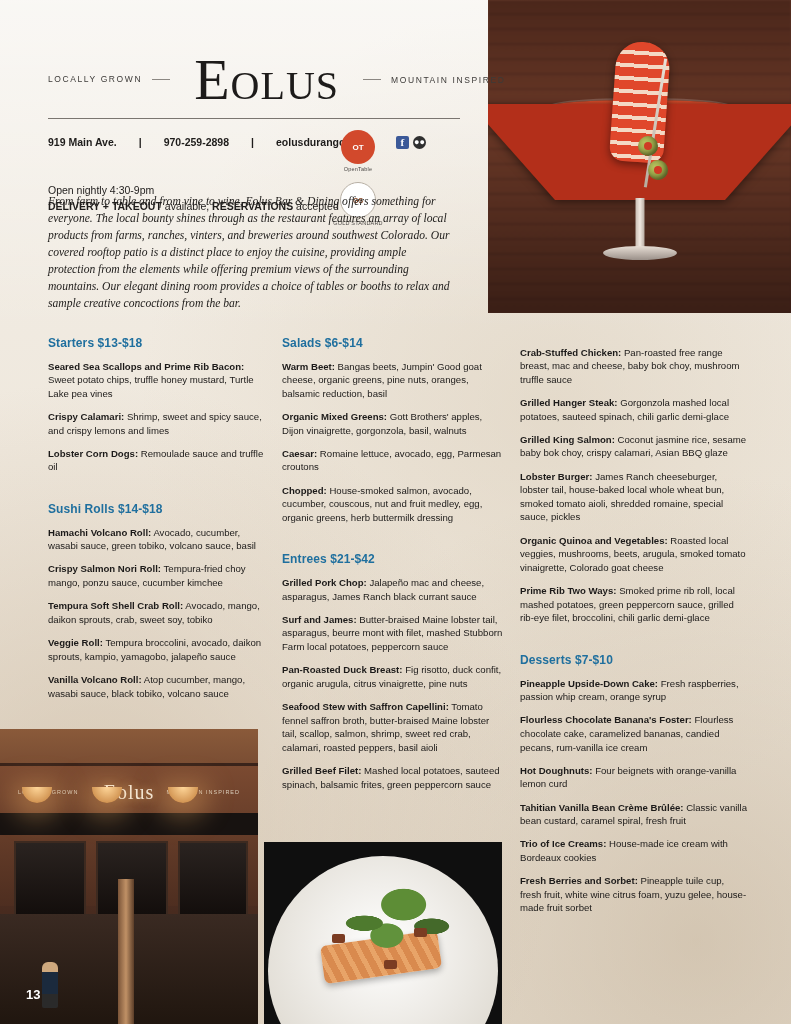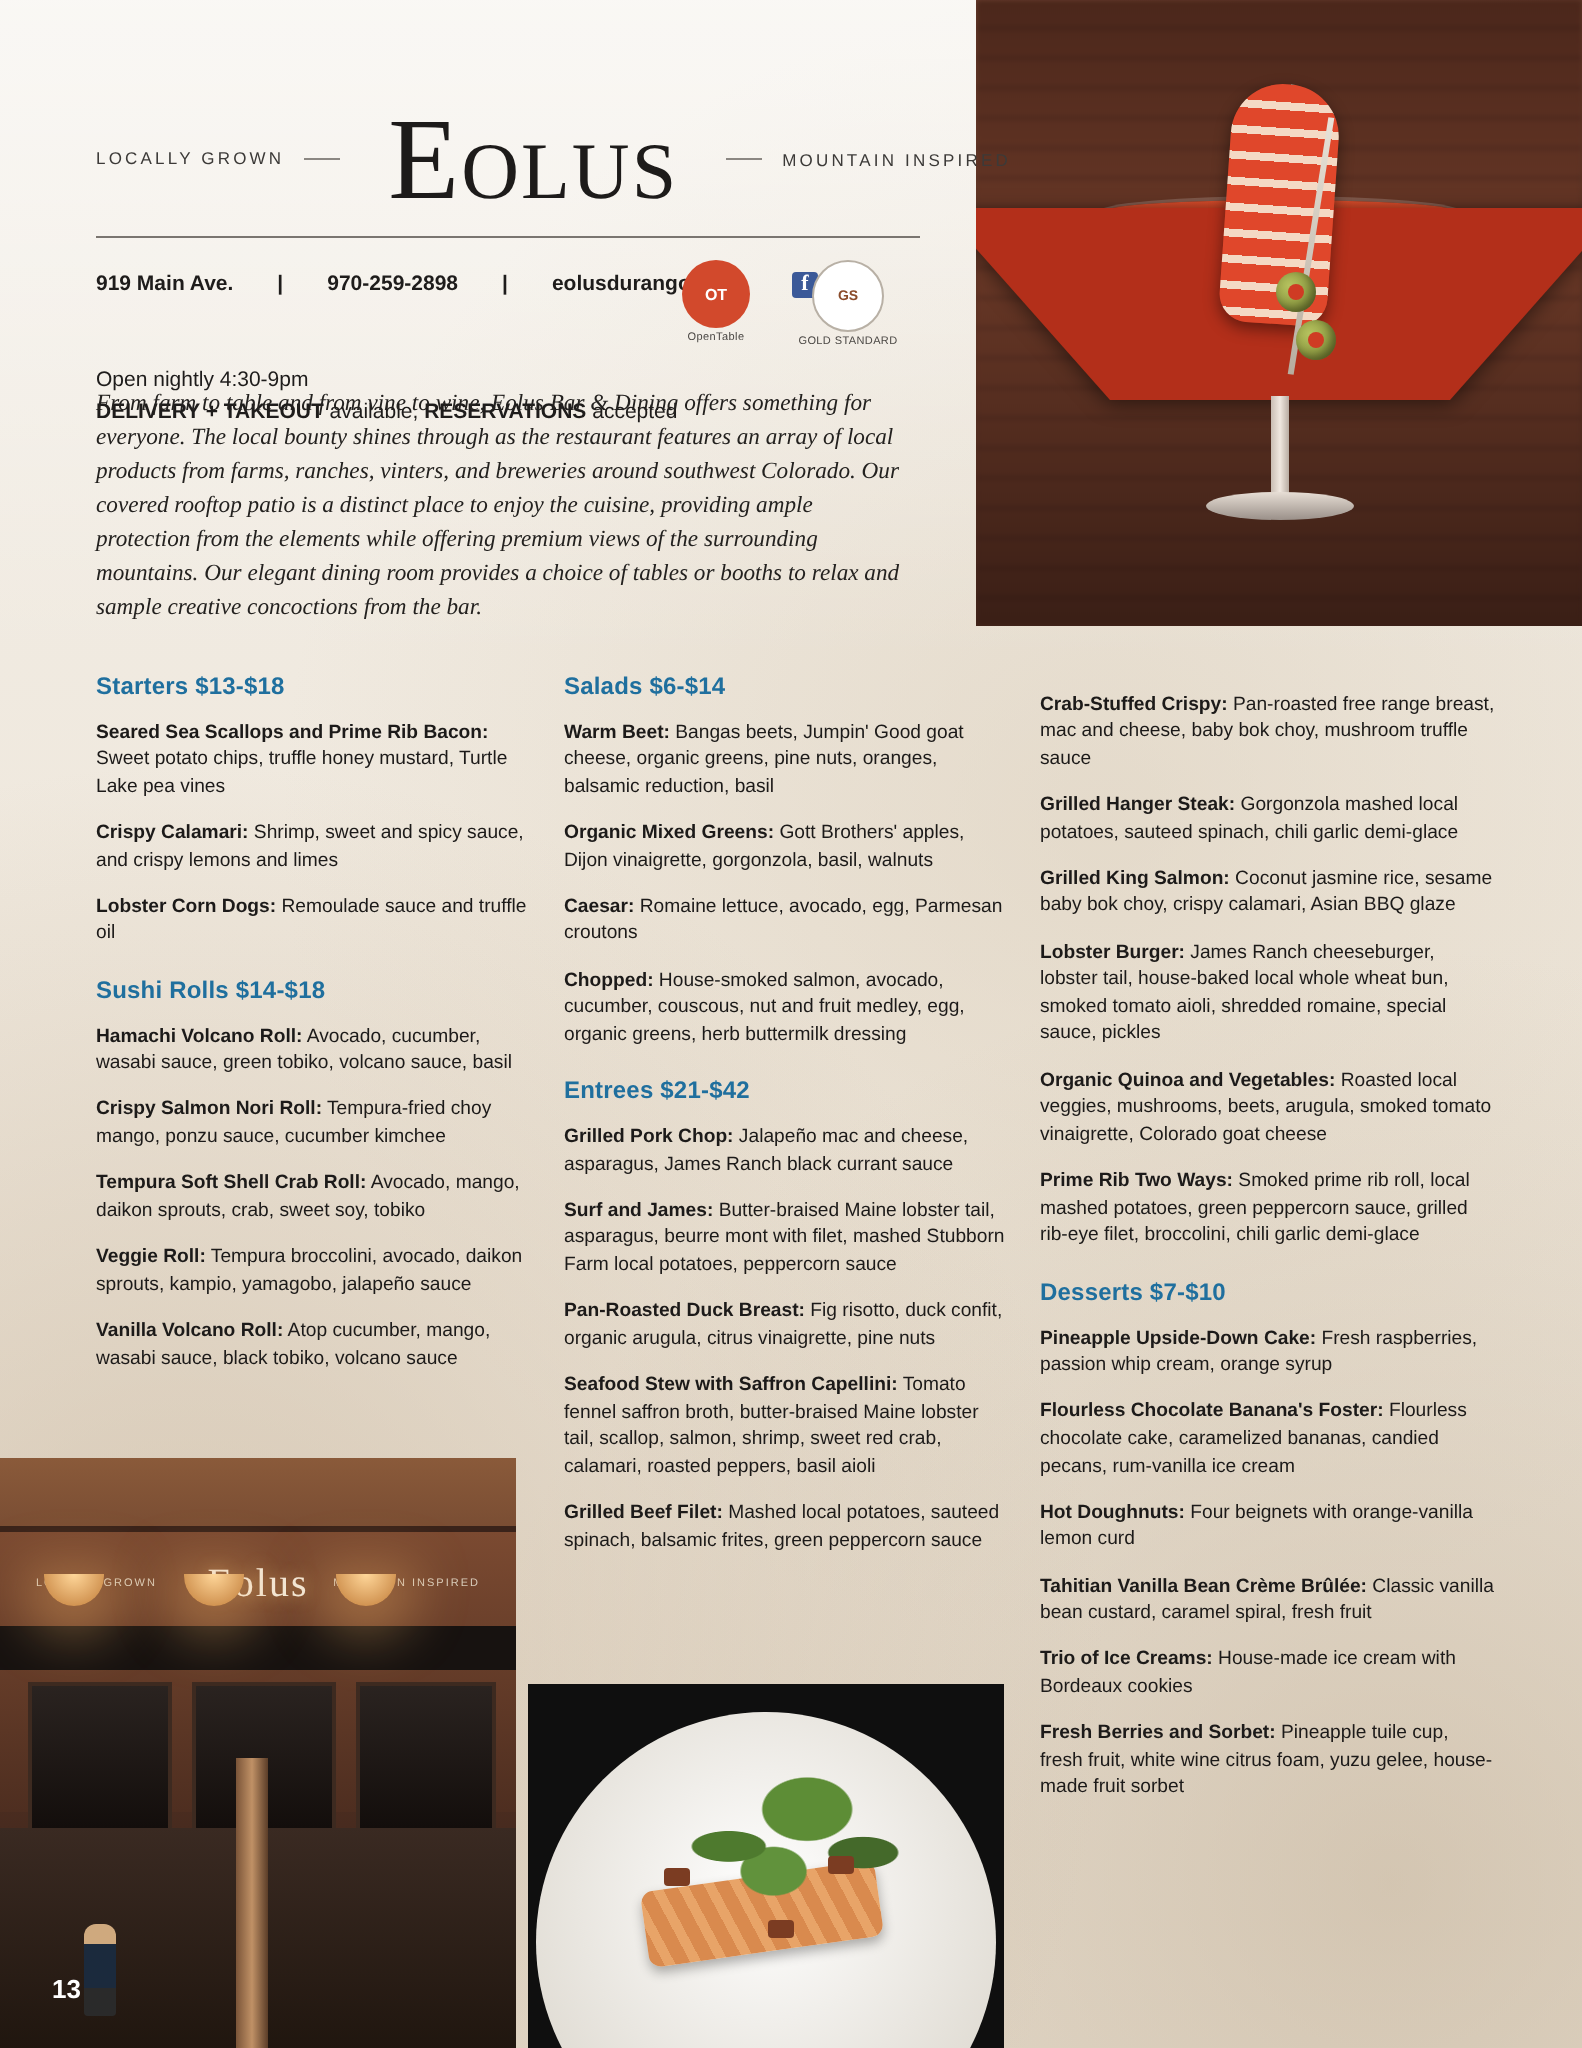--- a/index.html
+++ b/index.html
@@ -71,21 +71,21 @@
   }
   .tripadv {
     width:13px;height:13px;background:#2f2f2f;border-radius:50%;
     display:inline-flex;align-items:center;justify-content:center;
   }
   .tripadv span{ color:#fff;font-size:9px;line-height:1; }
   .contact .l2 { font-weight:normal;margin-top:32px; }
   .contact .l3 b { font-weight:bold; }
 
   .badges {
-    position:absolute; left:330px; top:130px; display:flex; gap:10px; align-items:flex-start;
+    position:absolute; left:330px; top:130px; display:flex; gap:10px; align-items:flex-start;flex-direction:column;
   }
   .badge { text-align:center; width:56px; }
   .badge .mark {
     width:34px;height:34px;border-radius:50%;margin:0 auto 2px;
     display:flex;align-items:center;justify-content:center;
     font-size:8px;color:#fff;font-weight:bold;
   }
   .badge.ot .mark { background:#d2492c; }
   .badge.gs .mark { background:#fff;border:1px solid #b8b0a5;color:#8a4b2a;font-size:7px;}
   .badge .cap2 { font-size:5.5px; color:#4a4744; letter-spacing:.2px; }
@@ -164,21 +164,21 @@
   }
   .col { width:218px; padding-right:16px; }
   .col.c2 { width:222px; }
   .col.c3 { width:228px; padding-right:0; }
 
   .sec-title {
     color:#1f6f9e;
     font-size:12px; font-weight:bold; letter-spacing:.1px;
     margin:0 0 4px 0;
   }
-  .sec-title.sp { margin-top:14px; }
+  .sec-title.sp { margin-top:28px; }
   .item {
     font-size:9.6px; line-height:1.42; color:#1c1a19; margin-bottom:1px;
   }
   .item b { font-weight:bold; }
   .col.c3 .item, .col.c3 .sec-title { }
 
   
   .photo-left {
     position:absolute; left:0; bottom:0; width:258px; height:295px;
     overflow:hidden; background:#2b1d16;
@@ -349,21 +349,21 @@
       <p class="item"><b>Caesar:</b><span> Romaine lettuce, avocado, egg, Parmesan croutons</span></p>
       <p class="item"><b>Chopped:</b><span> House-smoked salmon, avocado, cucumber, couscous, nut and fruit medley, egg, organic greens, herb buttermilk dressing</span></p>
       <div class="sec-title sp">Entrees $21-$42</div>
       <p class="item"><b>Grilled Pork Chop:</b><span> Jalapeño mac and cheese, asparagus, James Ranch black currant sauce</span></p>
       <p class="item"><b>Surf and James:</b><span> Butter-braised Maine lobster tail, asparagus, beurre mont with filet, mashed Stubborn Farm local potatoes, peppercorn sauce</span></p>
       <p class="item"><b>Pan-Roasted Duck Breast:</b><span> Fig risotto, duck confit, organic arugula, citrus vinaigrette, pine nuts</span></p>
       <p class="item"><b>Seafood Stew with Saffron Capellini:</b><span> Tomato fennel saffron broth, butter-braised Maine lobster tail, scallop, salmon, shrimp, sweet red crab, calamari, roasted peppers, basil aioli</span></p>
       <p class="item"><b>Grilled Beef Filet:</b><span> Mashed local potatoes, sauteed spinach, balsamic frites, green peppercorn sauce</span></p>
     </div>
   <div class="col c3" id="col3">
-      <p class="item"><b>Crab-Stuffed Crispy:</b><span> Pan-roasted free range breast, mac and cheese, baby bok choy, mushroom truffle sauce</span></p>
+      <p class="item"><b>Crab-Stuffed Chicken:</b><span> Pan-roasted free range breast, mac and cheese, baby bok choy, mushroom truffle sauce</span></p>
       <p class="item"><b>Grilled Hanger Steak:</b><span> Gorgonzola mashed local potatoes, sauteed spinach, chili garlic demi-glace</span></p>
       <p class="item"><b>Grilled King Salmon:</b><span> Coconut jasmine rice, sesame baby bok choy, crispy calamari, Asian BBQ glaze</span></p>
       <p class="item"><b>Lobster Burger:</b><span> James Ranch cheeseburger, lobster tail, house-baked local whole wheat bun, smoked tomato aioli, shredded romaine, special sauce, pickles</span></p>
       <p class="item"><b>Organic Quinoa and Vegetables:</b><span> Roasted local veggies, mushrooms, beets, arugula, smoked tomato vinaigrette, Colorado goat cheese</span></p>
       <p class="item"><b>Prime Rib Two Ways:</b><span> Smoked prime rib roll, local mashed potatoes, green peppercorn sauce, grilled rib-eye filet, broccolini, chili garlic demi-glace</span></p>
       <div class="sec-title sp">Desserts $7-$10</div>
       <p class="item"><b>Pineapple Upside-Down Cake:</b><span> Fresh raspberries, passion whip cream, orange syrup</span></p>
       <p class="item"><b>Flourless Chocolate Banana's Foster:</b><span> Flourless chocolate cake, caramelized bananas, candied pecans, rum-vanilla ice cream</span></p>
       <p class="item"><b>Hot Doughnuts:</b><span> Four beignets with orange-vanilla lemon curd</span></p>
       <p class="item"><b>Tahitian Vanilla Bean Crème Brûlée:</b><span> Classic vanilla bean custard, caramel spiral, fresh fruit</span></p>

